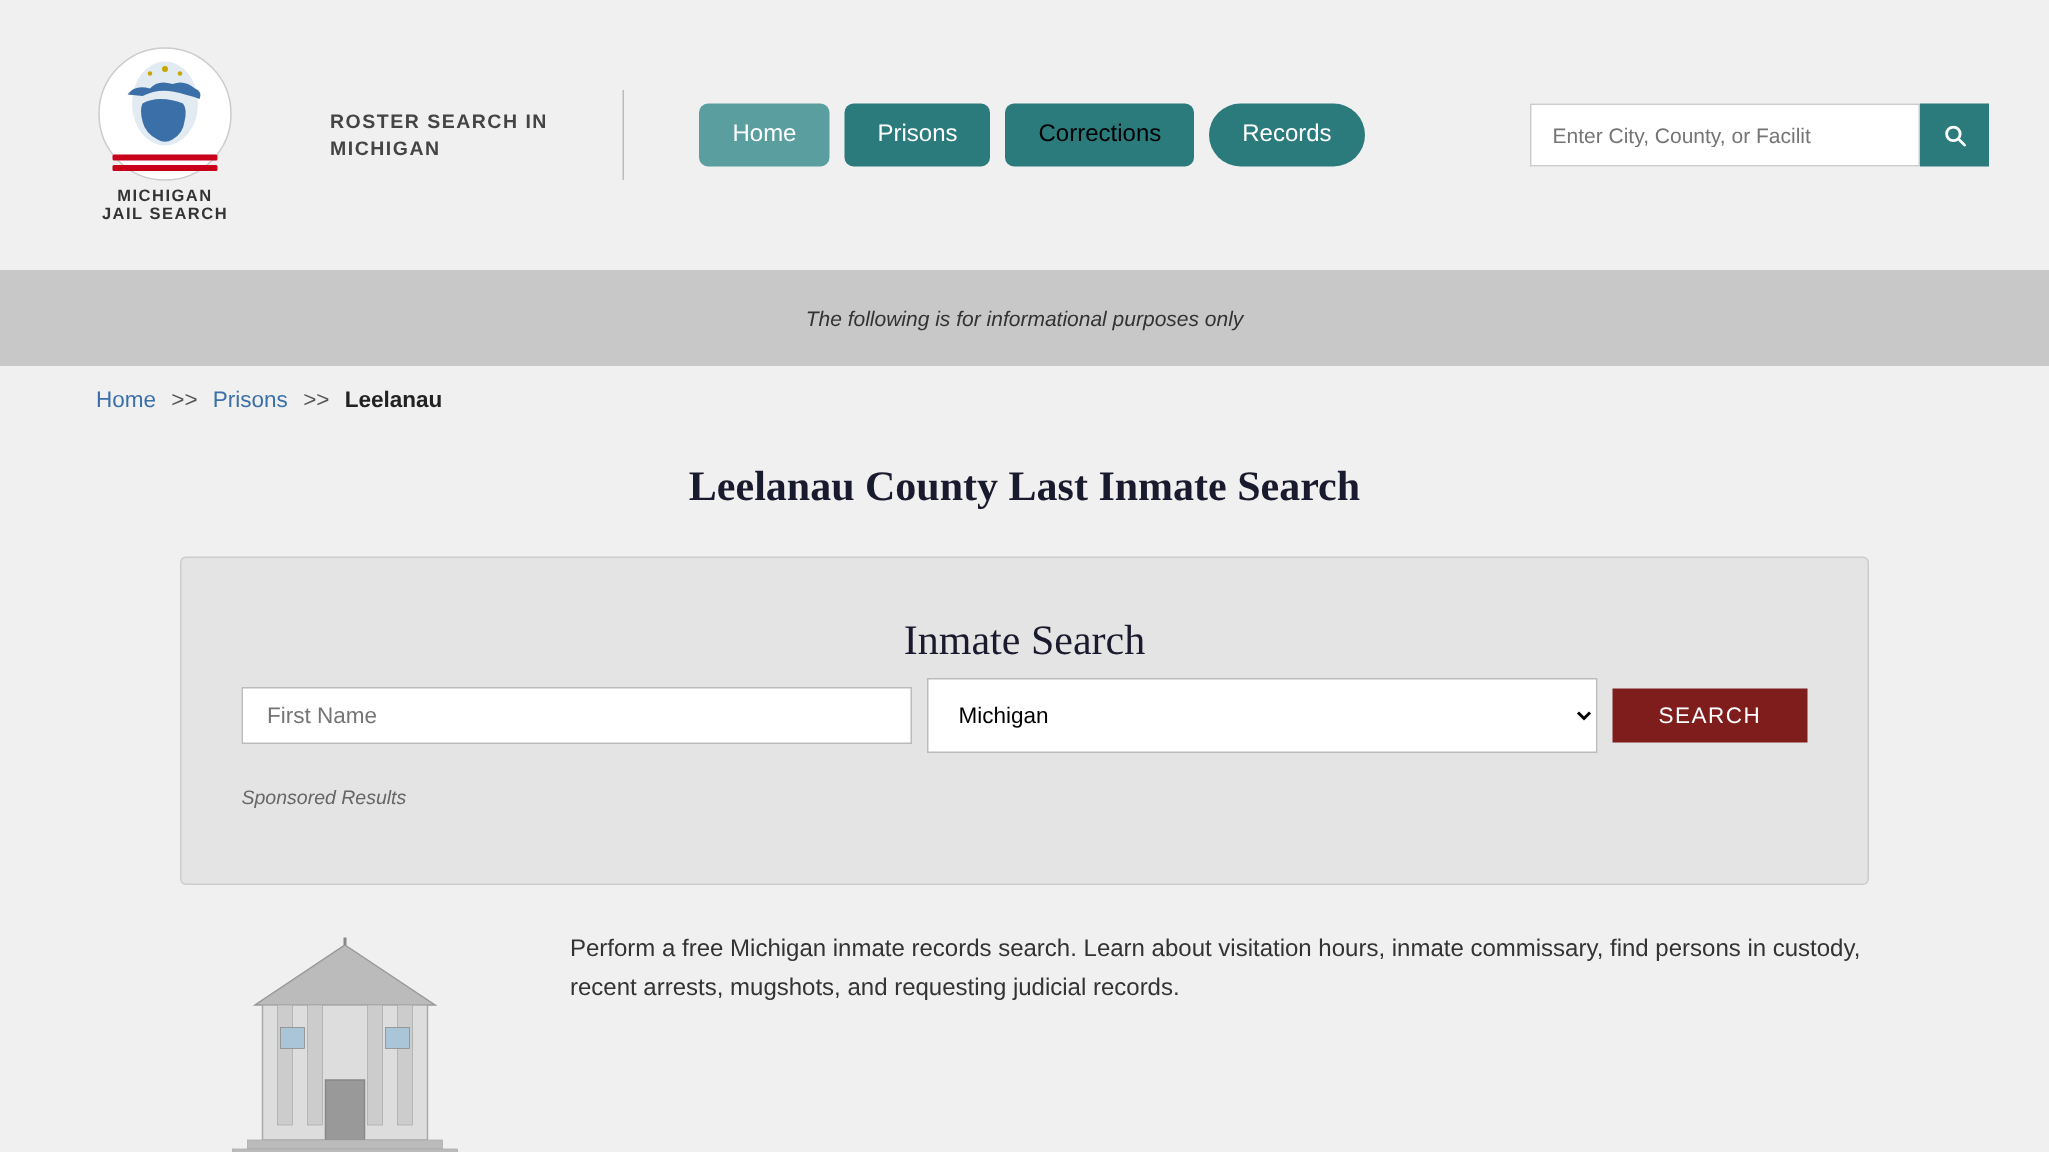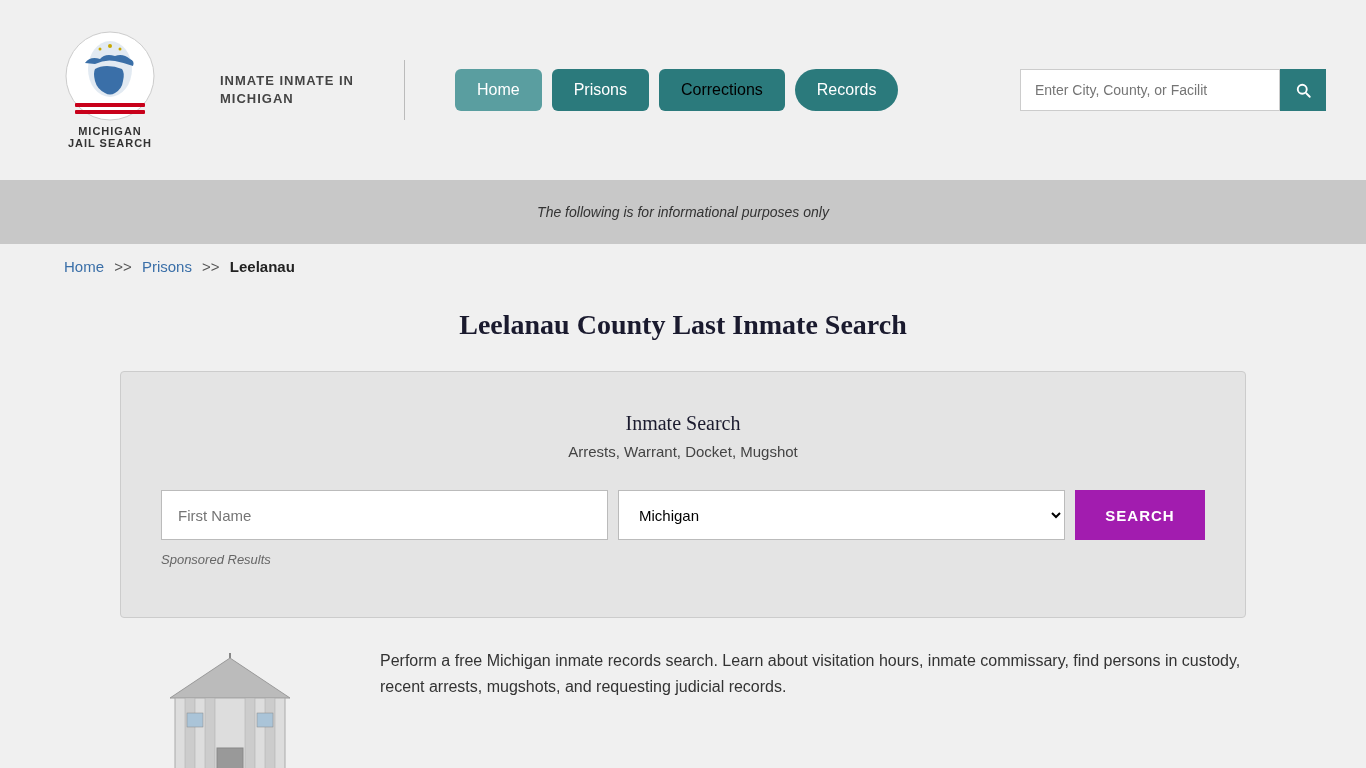--- a/index.html
+++ b/index.html
@@ -156,21 +156,21 @@
     
     .search-card {
       background: #e4e4e4;
       border: 1px solid #ccc;
       border-radius: 4px;
       margin: 0 120px;
       padding: 40px 40px 50px;
     }
     .search-card-title {
       text-align: center;
-      font-size: 20px;
+      font-size: 28px;
       font-family: Georgia, serif;
       color: #1a1a2e;
       margin-bottom: 8px;
     }
     .search-card-subtitle {
       text-align: center;
       font-size: 15px;
       color: #444;
       font-family: Arial, sans-serif;
       margin-bottom: 30px;
@@ -181,49 +181,49 @@
       align-items: center;
     }
     .search-form-input {
       flex: 1;
       padding: 14px 16px;
       border: 1px solid #bbb;
       font-size: 15px;
       font-family: Arial, sans-serif;
       background: #fff;
       outline: none;
-      height: 50px;
+      height: 38px;
     }
     .search-form-select {
       flex: 1;
       padding: 14px 16px;
       border: 1px solid #bbb;
       font-size: 15px;
       font-family: Arial, sans-serif;
       background: #fff;
       outline: none;
       height: 50px;
       cursor: pointer;
     }
     .search-form-btn {
-      background: #a21caf;
+      background: #7f1d1d;
       color: #fff;
       border: none;
       padding: 0 30px;
-      height: 50px;
-      font-size: 15px;
-      font-family: Arial, sans-serif;
-      font-weight: bold;
+      height: 36px;
+      font-size: 15px;
+      font-family: Arial, sans-serif;
+      font-weight: normal;
       letter-spacing: 1px;
       cursor: pointer;
       white-space: nowrap;
       min-width: 130px;
     }
     .sponsored-label {
-      margin-top: 12px;
+      margin-top: 22px;
       font-size: 13px;
       color: #666;
       font-family: Arial, sans-serif;
       font-style: italic;
     }
 
     
     .bottom-section {
       display: flex;
       align-items: flex-start;
@@ -278,21 +278,21 @@
       <rect x="10" y="72" width="70" height="4" fill="#c8001a" rx="1"></rect>
       <rect x="10" y="79" width="70" height="4" fill="#c8001a" rx="1"></rect>
     </svg>
     <div class="logo-text">
       <div>MICHIGAN</div>
       <div>JAIL SEARCH</div>
     </div>
   </div>
 
   <div class="site-title">
-    <div>INMATE INMATE IN</div>
+    <div>ROSTER SEARCH IN</div>
     <div>MICHIGAN</div>
   </div>
 
   <div class="header-divider"></div>
 
   <div class="nav-area">
     <button class="nav-btn nav-btn-home">Home</button>
     <button class="nav-btn nav-btn-prisons">Prisons</button>
     <button class="nav-btn nav-btn-corrections">Corrections</button>
     <button class="nav-btn nav-btn-records">Records</button>
@@ -319,21 +319,20 @@
   <span class="breadcrumb-sep">&gt;&gt;</span>
   <span class="breadcrumb-current">Leelanau</span>
 </div>
 
 <div class="page-title-area">
   <h1 class="page-title">Leelanau County Last Inmate Search</h1>
 </div>
 
 <div class="search-card">
   <div class="search-card-title">Inmate Search</div>
-  <div class="search-card-subtitle">Arrests, Warrant, Docket, Mugshot</div>
   <div class="search-form-row">
     <input class="search-form-input" type="text" placeholder="First Name" style="">
     <select class="search-form-select">
       <option>Michigan</option>
     </select>
     <button class="search-form-btn">SEARCH</button>
   </div>
   <div class="sponsored-label">Sponsored Results</div>
 </div>
 

